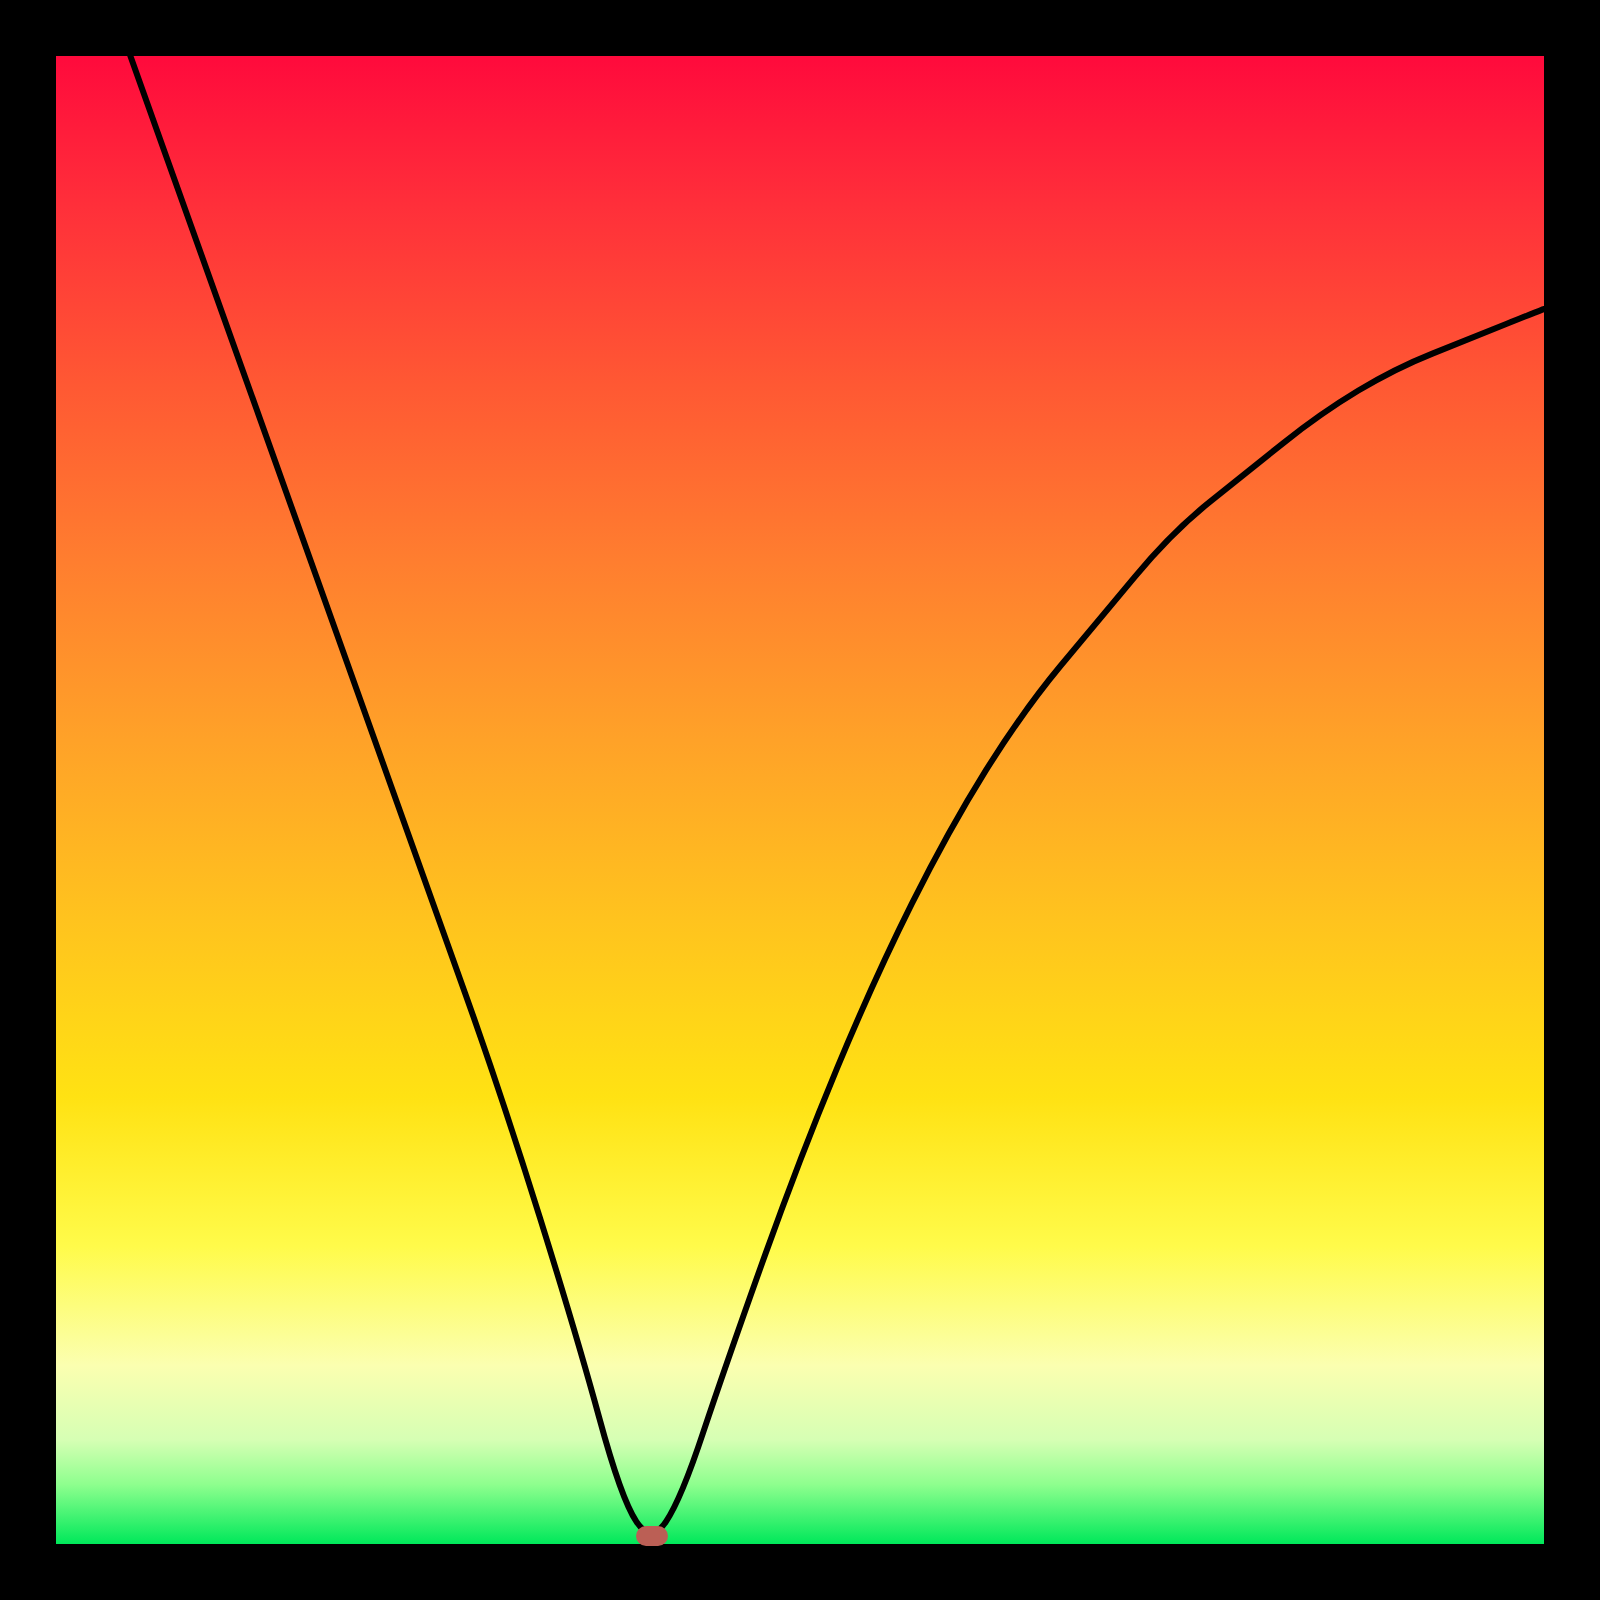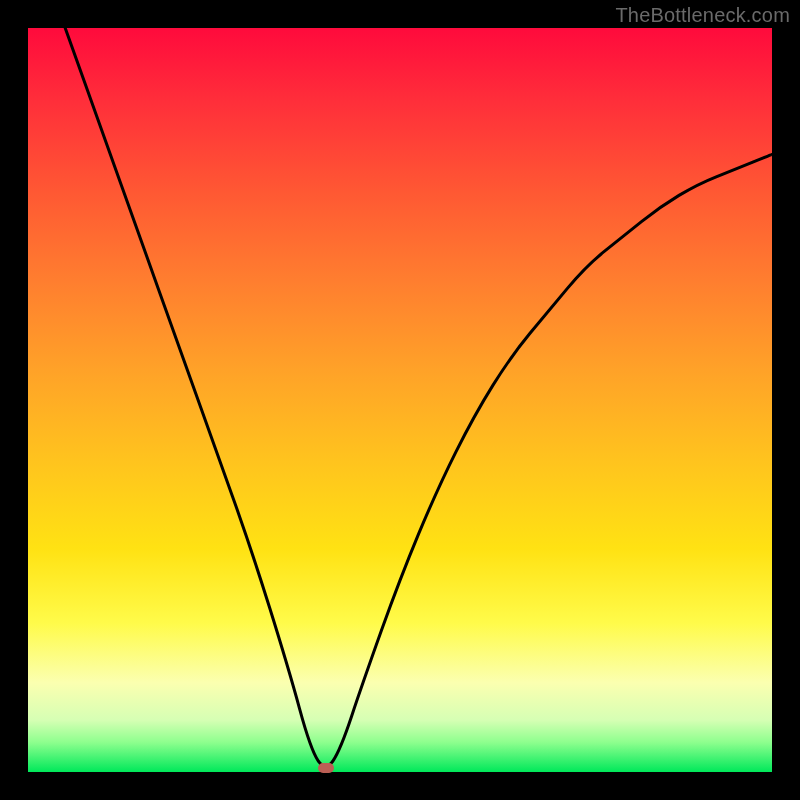--- a/index.html
+++ b/index.html
@@ -66,20 +66,19 @@
     height: 10px;
     border-radius: 5px;
     background: #bb5f55;
     transform: translate(-50%, -50%);
   }
 </style>
 </head>
 <body>
 
 <div class="frame">
-  <div class="watermark">TheBottleneck.com</div>
   <div class="plot-area">
     <svg class="curve" viewBox="0 0 744 744" preserveAspectRatio="none">
       <path fill="none" stroke="#000" stroke-width="3" stroke-linejoin="round" stroke-linecap="round" d="M 37.2 0.0 Q 37.2 0.0 55.8 52.1 Q 74.4 104.2 93.0 156.2 Q 111.6 208.3 130.2 260.4 Q 148.8 312.5 167.4 364.6 Q 186.0 416.6 204.6 468.7 Q 223.2 520.8 241.8 580.3 Q 260.4 639.8 271.6 680.8 Q 282.7 721.7 290.2 732.8 Q 297.6 744.0 305.0 732.8 Q 312.5 721.7 323.6 688.2 Q 334.8 654.7 353.4 602.6 Q 372.0 550.6 390.6 505.9 Q 409.2 461.3 427.8 424.1 Q 446.4 386.9 465.0 357.1 Q 483.6 327.4 502.2 305.0 Q 520.8 282.7 539.4 260.4 Q 558.0 238.1 576.6 223.2 Q 595.2 208.3 613.8 193.4 Q 632.4 178.6 651.0 167.4 Q 669.6 156.2 688.2 148.8 Q 706.8 141.4 725.4 133.9 T 744.0 126.5"></path>
     </svg>
     <div class="dot" style="left: 297.6px; top: 740px;"></div>
   </div>
 </div>
 
 </body></html>

